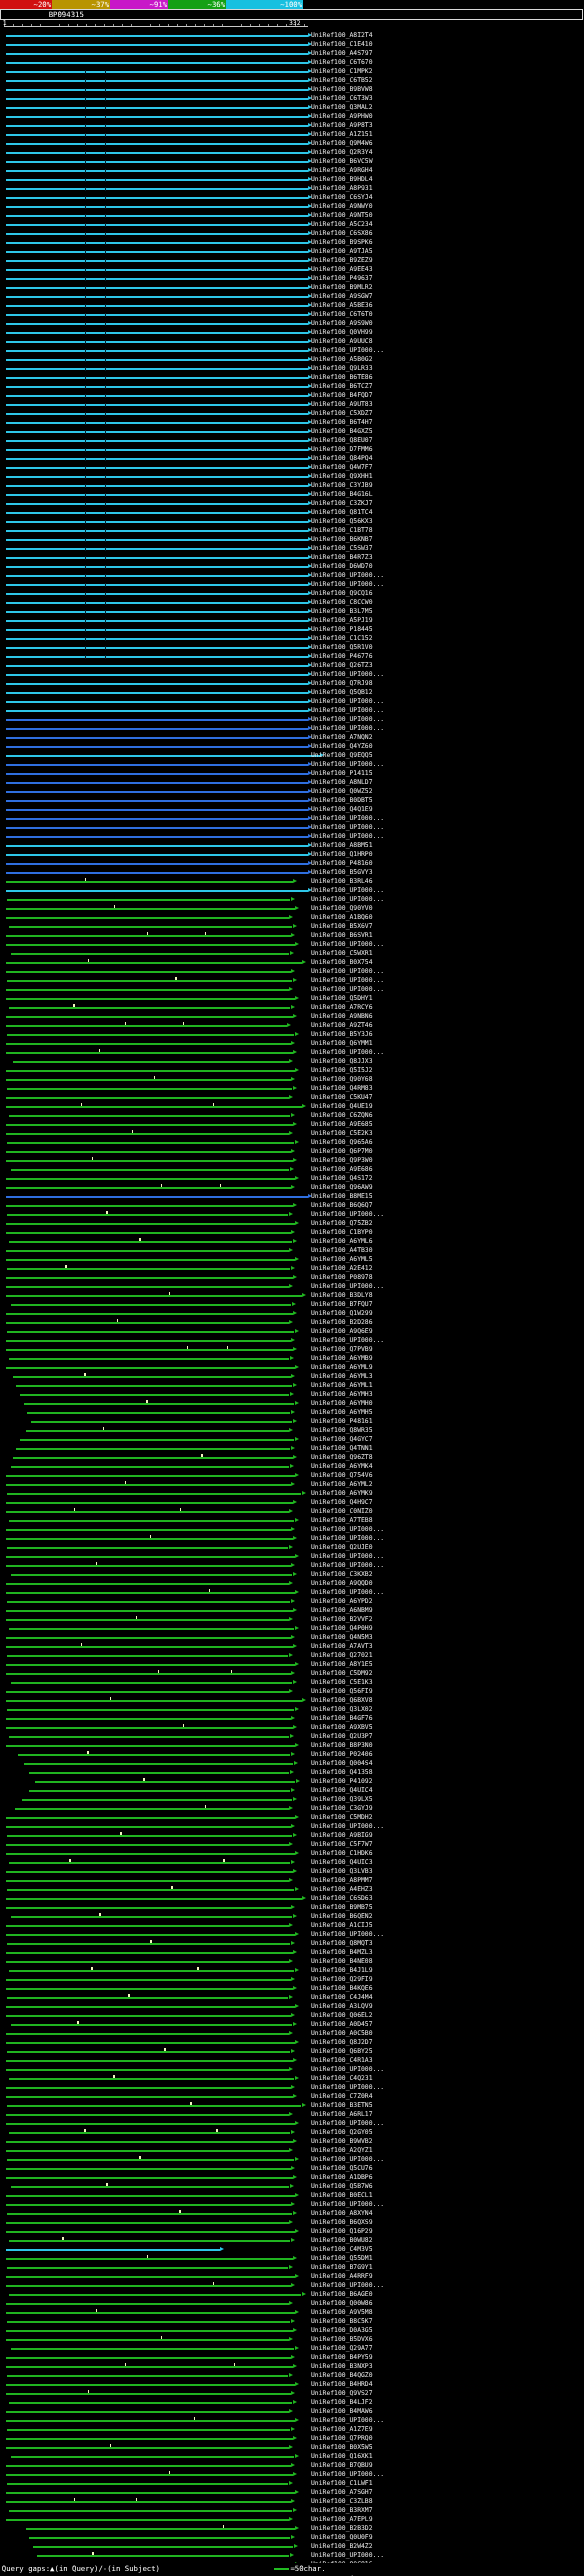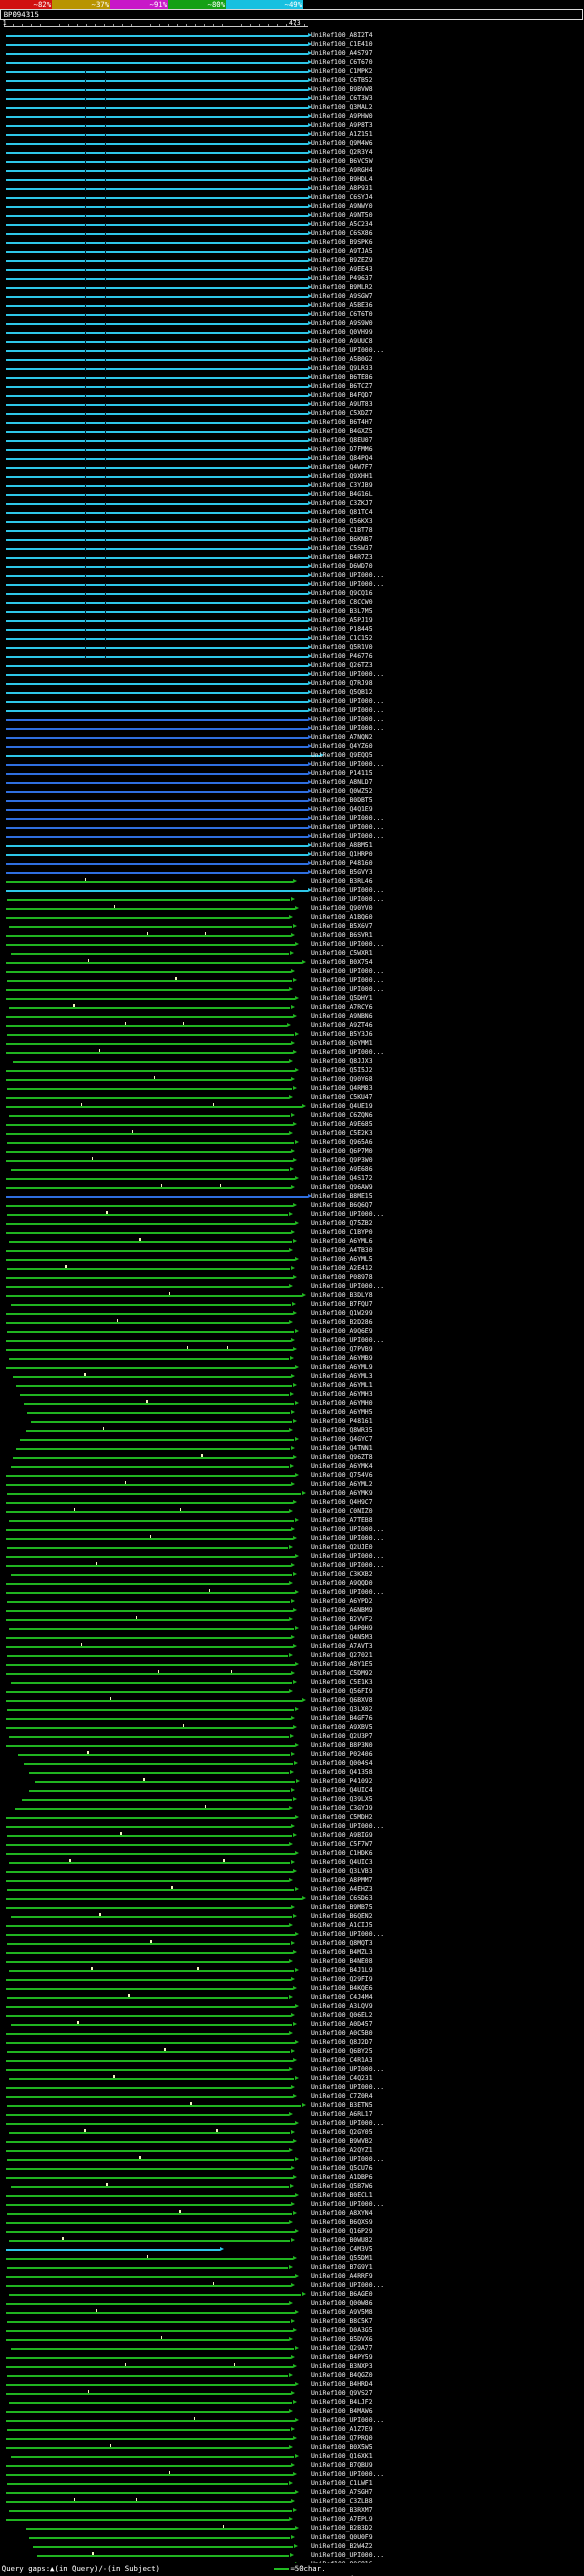--- a/index.html
+++ b/index.html
@@ -7,21 +7,21 @@
     width:585px;height:2576px;position:relative;overflow:hidden;
     background:#000;color:#e8e8e8;
     font-family:"DejaVu Sans Mono","Liberation Mono",monospace;
   }
   
   #scalebar{position:relative;width:585px;height:9.1px;display:flex;background:#000;}
   .seg{position:relative;height:9.1px;}
   .seg-label{position:absolute;right:0.9px;top:0.9px;font-size:7.3px;line-height:7.3px;color:#fff;white-space:nowrap;}
   
   #queryrow{position:relative;width:583px;height:11px;border:0.9px solid #d8d8d8;box-sizing:border-box;background:#000;}
-  #queryname{font-size:7.3px;line-height:9.1px;padding-left:2.7px;color:#fff;}
+  #queryname{font-size:7.3px;line-height:9.1px;padding-left:2.7px;color:#fff;margin-left:45px;}
   
   #ruler{position:relative;width:585px;height:11px;background:#000;}
   #ruler .ticks{position:absolute;left:3.7px;top:3.7px;width:304px;height:2.7px;
      background:repeating-linear-gradient(90deg,#9a9a9a 0 0.9px,transparent 0.9px 9.1px);}
   #ruler .line{position:absolute;left:3.7px;top:6.4px;width:304px;height:0.9px;background:#c8c8c8;}
   #ruler .r-start{position:absolute;left:2.7px;top:0;font-size:6.4px;line-height:6.4px;color:#fff;}
   #ruler .r-end{position:absolute;left:289px;top:0;font-size:6.4px;line-height:6.4px;color:#fff;}
   
   #hits{position:relative;width:585px;}
   .hit-row{position:relative;height:9px;}
@@ -35,45 +35,45 @@
   #footer{position:absolute;left:0;bottom:0.9px;width:585px;height:12px;background:#000;font-size:7.3px;line-height:11px;color:#fff;}
   #footer .legend{position:absolute;left:1.8px;top:0;}
   #footer .scalenote{position:absolute;left:274px;top:0;}
   .scale-glyph{display:inline-block;width:14.6px;height:2.7px;background:#22bb22;margin-right:1.8px;vertical-align:middle;}
 </style>
 </head>
 <body>
 
 <div id="scalebar">
     <div class="seg" style="width: 52px; background: rgb(208, 16, 16);">
-      <span class="seg-label">~82%</span>
+      <span class="seg-label">~20%</span>
     </div>
     <div class="seg" style="width: 58px; background: rgb(184, 148, 0);">
       <span class="seg-label">~37%</span>
     </div>
     <div class="seg" style="width: 58px; background: rgb(200, 24, 200);">
       <span class="seg-label">~91%</span>
     </div>
     <div class="seg" style="width: 58px; background: rgb(20, 160, 20);">
-      <span class="seg-label">~80%</span>
+      <span class="seg-label">~36%</span>
     </div>
     <div class="seg" style="width: 77px; background: rgb(24, 192, 224);">
-      <span class="seg-label">~49%</span>
+      <span class="seg-label">~100%</span>
     </div>
   </div>
 
 <div id="queryrow">
   <div id="queryname">BP094315</div>
 </div>
 
 <div id="ruler">
   <div class="ticks"></div>
   <div class="line"></div>
   <span class="r-start">1</span>
-  <span class="r-end">473</span>
+  <span class="r-end">332</span>
 </div>
 
 <div id="hits">
     <div class="hit-row">
       <div class="hit-bar" style="left: 5.5px; width: 302px; background: rgb(46, 198, 232); color: rgb(46, 198, 232);">
         <span class="hit-arrow"></span>
       </div>
       <span class="hit-label">UniRef100_A8I2T4</span>
     </div>
     <div class="hit-row">

